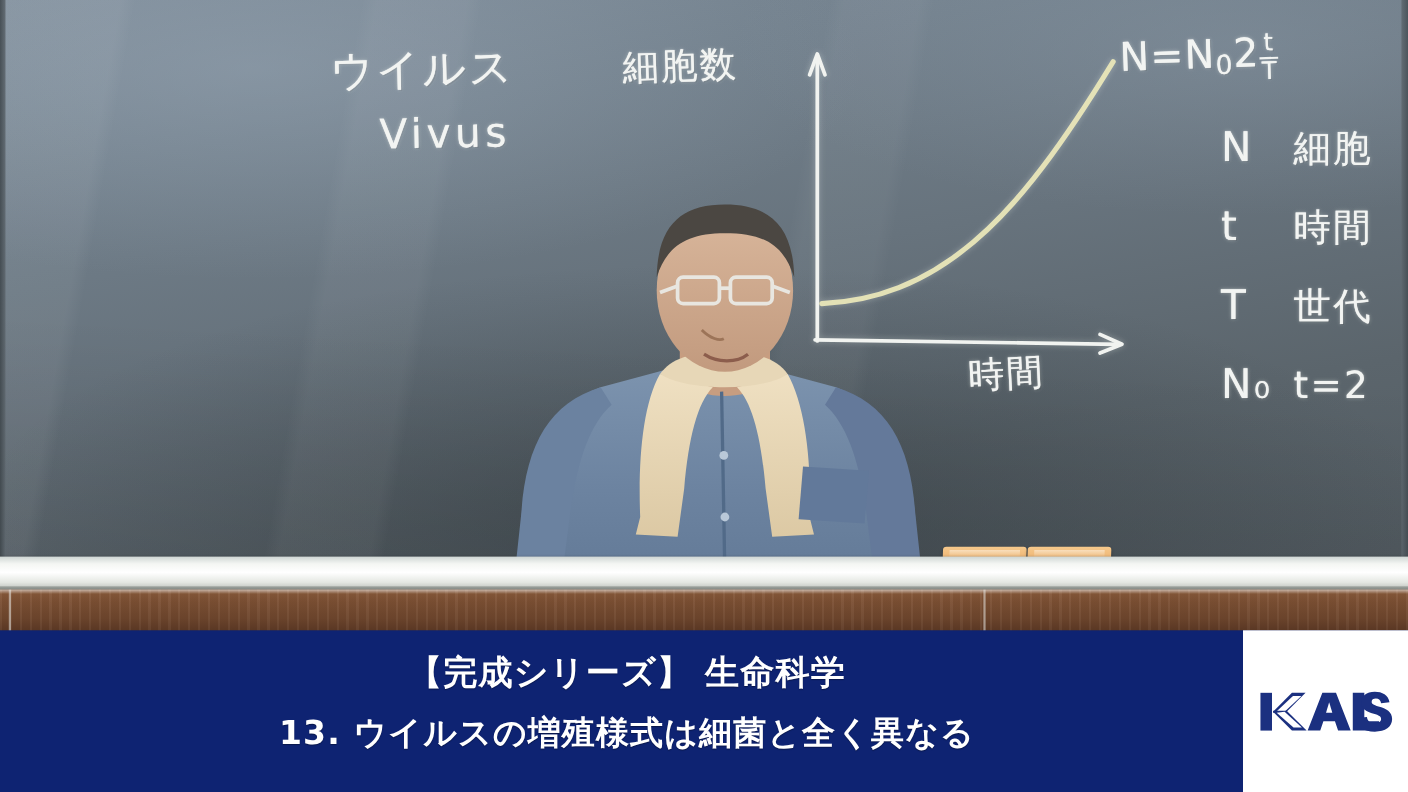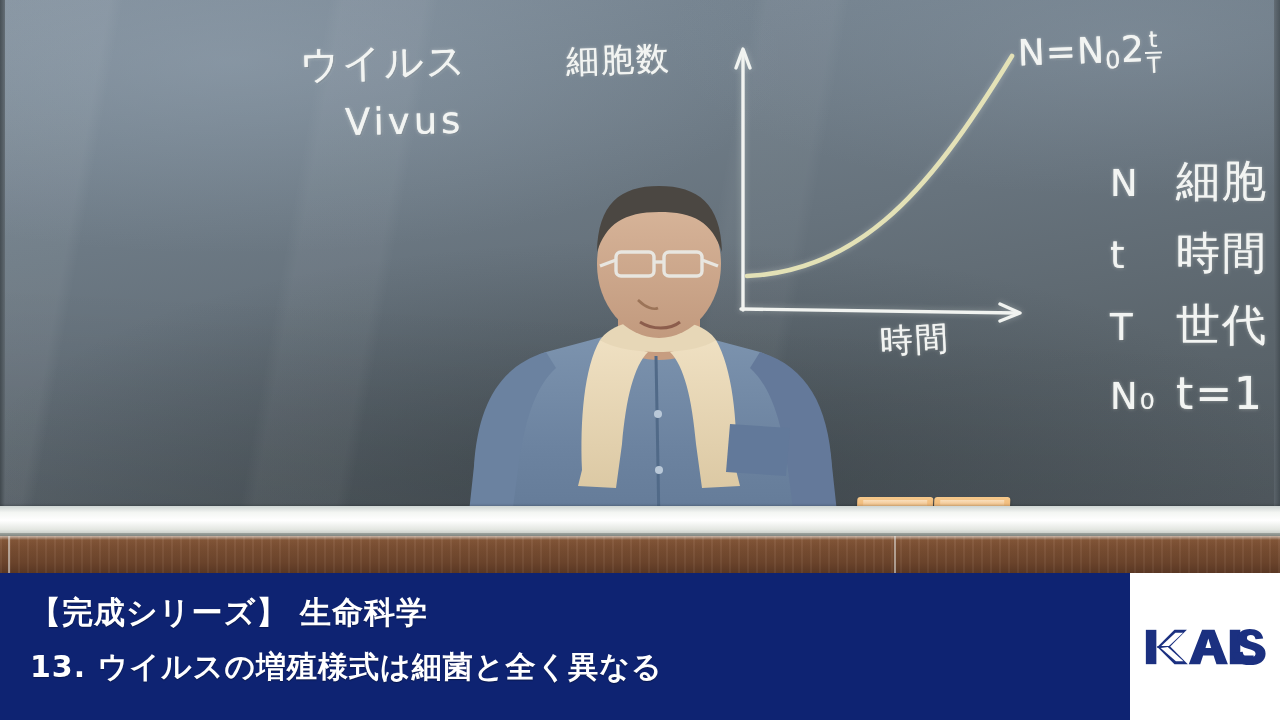--- a/index.html
+++ b/index.html
@@ -94,22 +94,21 @@
   #chalk-legend .row {
     display: flex;
     align-items: baseline;
     height: 72px;
   }
   #chalk-legend .sym {
     width: 66px;
     font-size: 37px;
   }
   #chalk-legend .desc {
-    font-size: 44px;
-    margin-top: 40px;
+    font-size: 34px;
   }
 
   
   #chalk-graph {
     position: absolute;
     left: 700px;
     top: 18px;
     width: 360px;
     height: 320px;
     pointer-events: none;
@@ -172,20 +171,21 @@
 
   
   #lecturer { position: absolute; left: 0; top: 0; width: 1280px; height: 580px; pointer-events:none; }
 
   
   #banner {
     position: absolute;
     left: 0; top: 573px;
     width: 1280px; height: 147px;
     background: #0e2372;
+    text-align: center;
   }
   #banner-text-block {
     position: absolute;
     left: 30px; top: 13px;
     width: 1080px;
   }
   .banner-line {
     color: #ffffff;
     font-family: "DejaVu Sans", sans-serif;
     font-weight: bold;
@@ -248,21 +248,21 @@
     <div class="row">
       <span class="chalk sym" style="position:static">t</span>
       <span class="chalk desc" style="position:static">時間</span>
     </div>
     <div class="row">
       <span class="chalk sym" style="position:static">T</span>
       <span class="chalk desc" style="position:static">世代</span>
     </div>
     <div class="row">
       <span class="chalk sym" style="position:static">N₀</span>
-      <span class="chalk desc" style="position:static">t=1</span>
+      <span class="chalk desc" style="position:static">t=2</span>
     </div>
   </div>
 
   <svg id="lecturer" viewBox="0 0 1280 580">
     <defs>
       <linearGradient id="shirt" x1="0" y1="0" x2="0" y2="1">
         <stop offset="0%" stop-color="#7c93ae"></stop>
         <stop offset="45%" stop-color="#6c83a0"></stop>
         <stop offset="100%" stop-color="#5d7491"></stop>
       </linearGradient>

